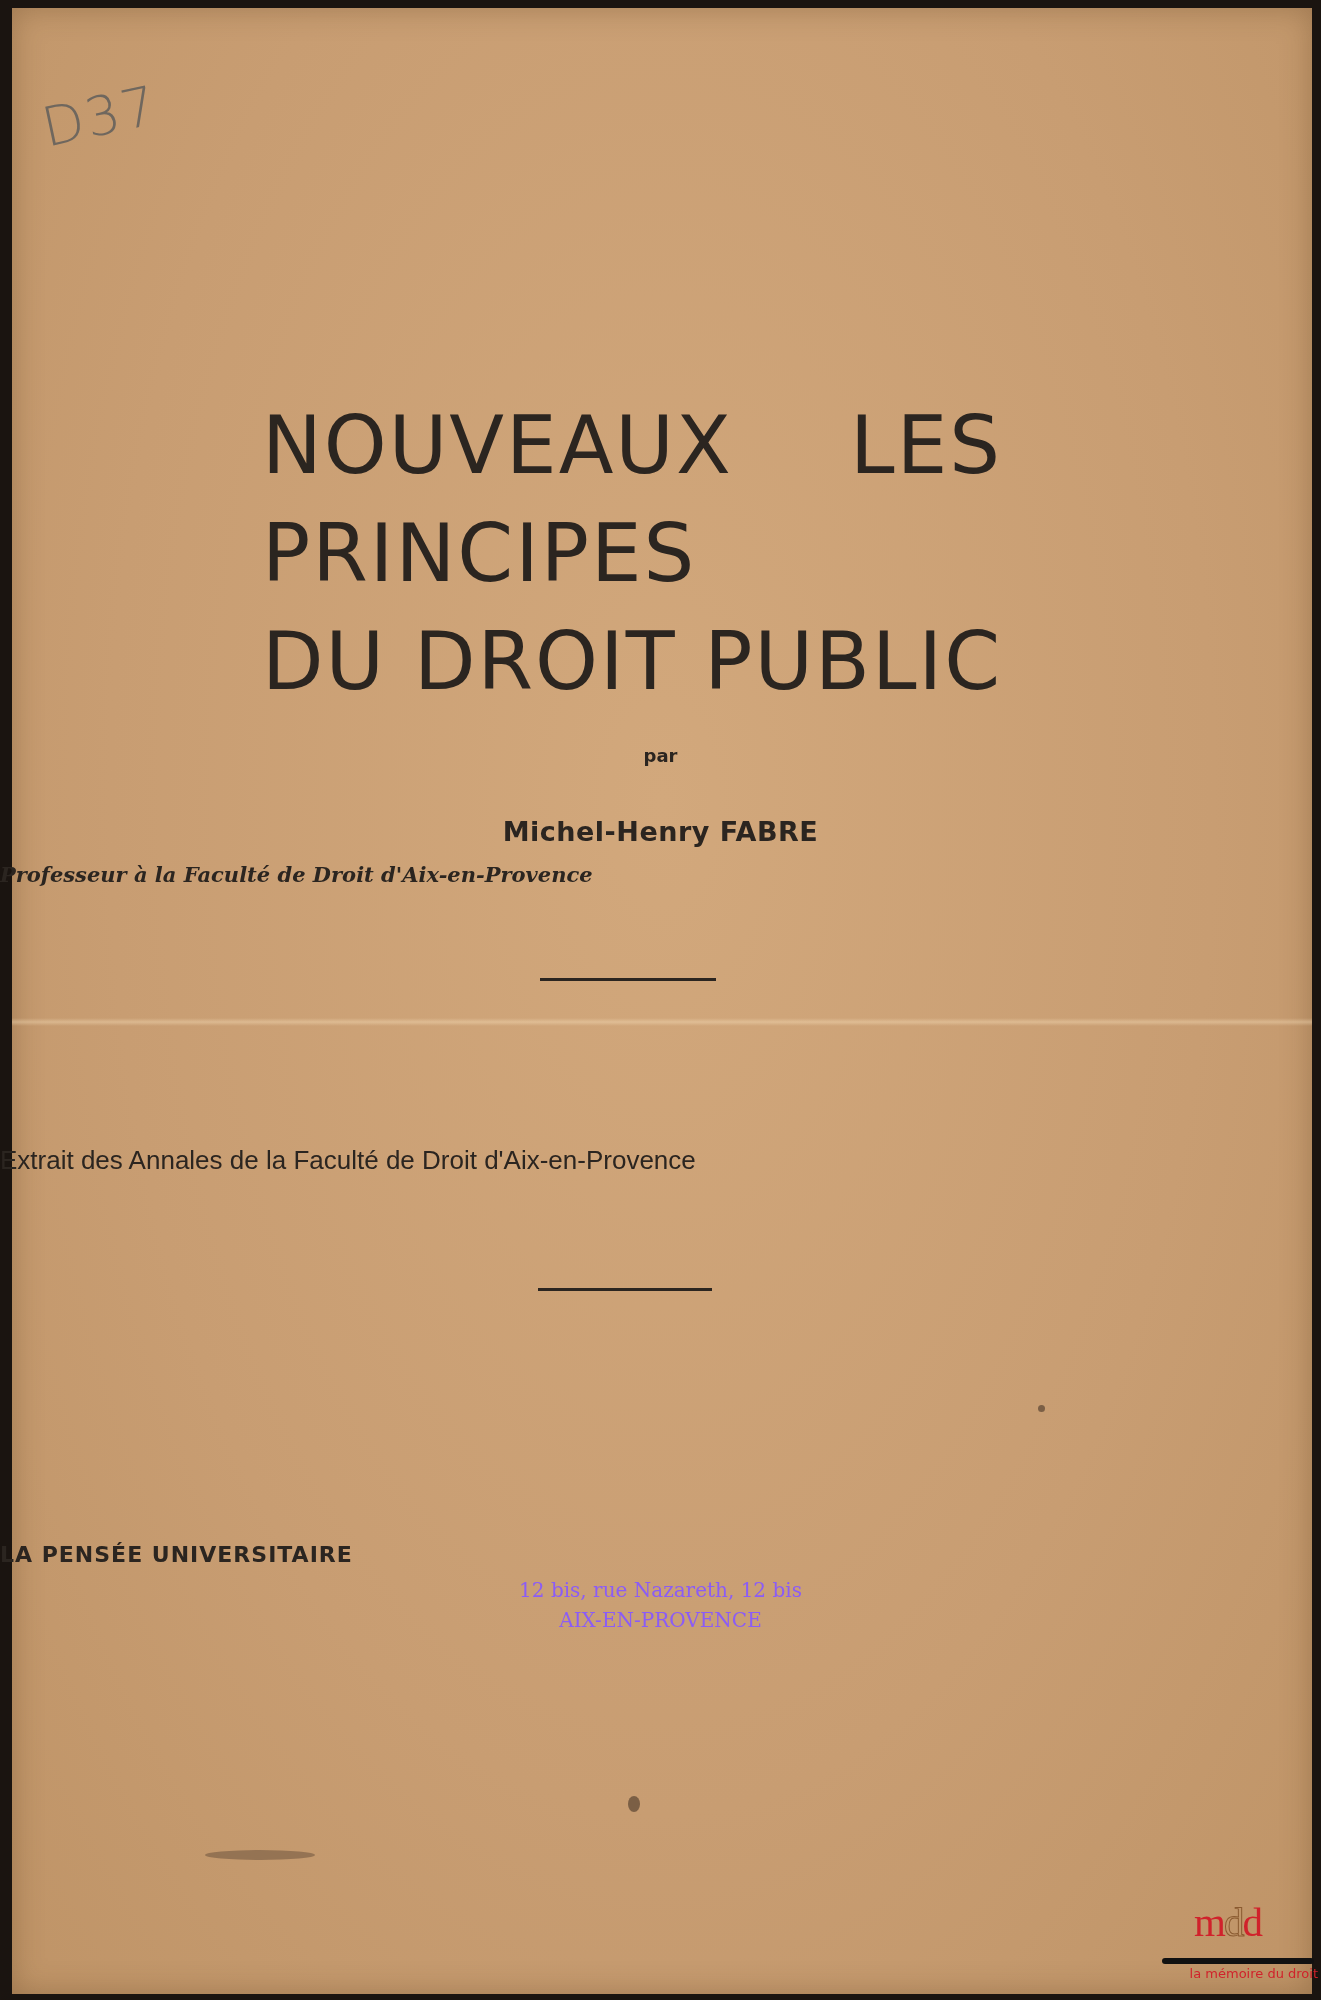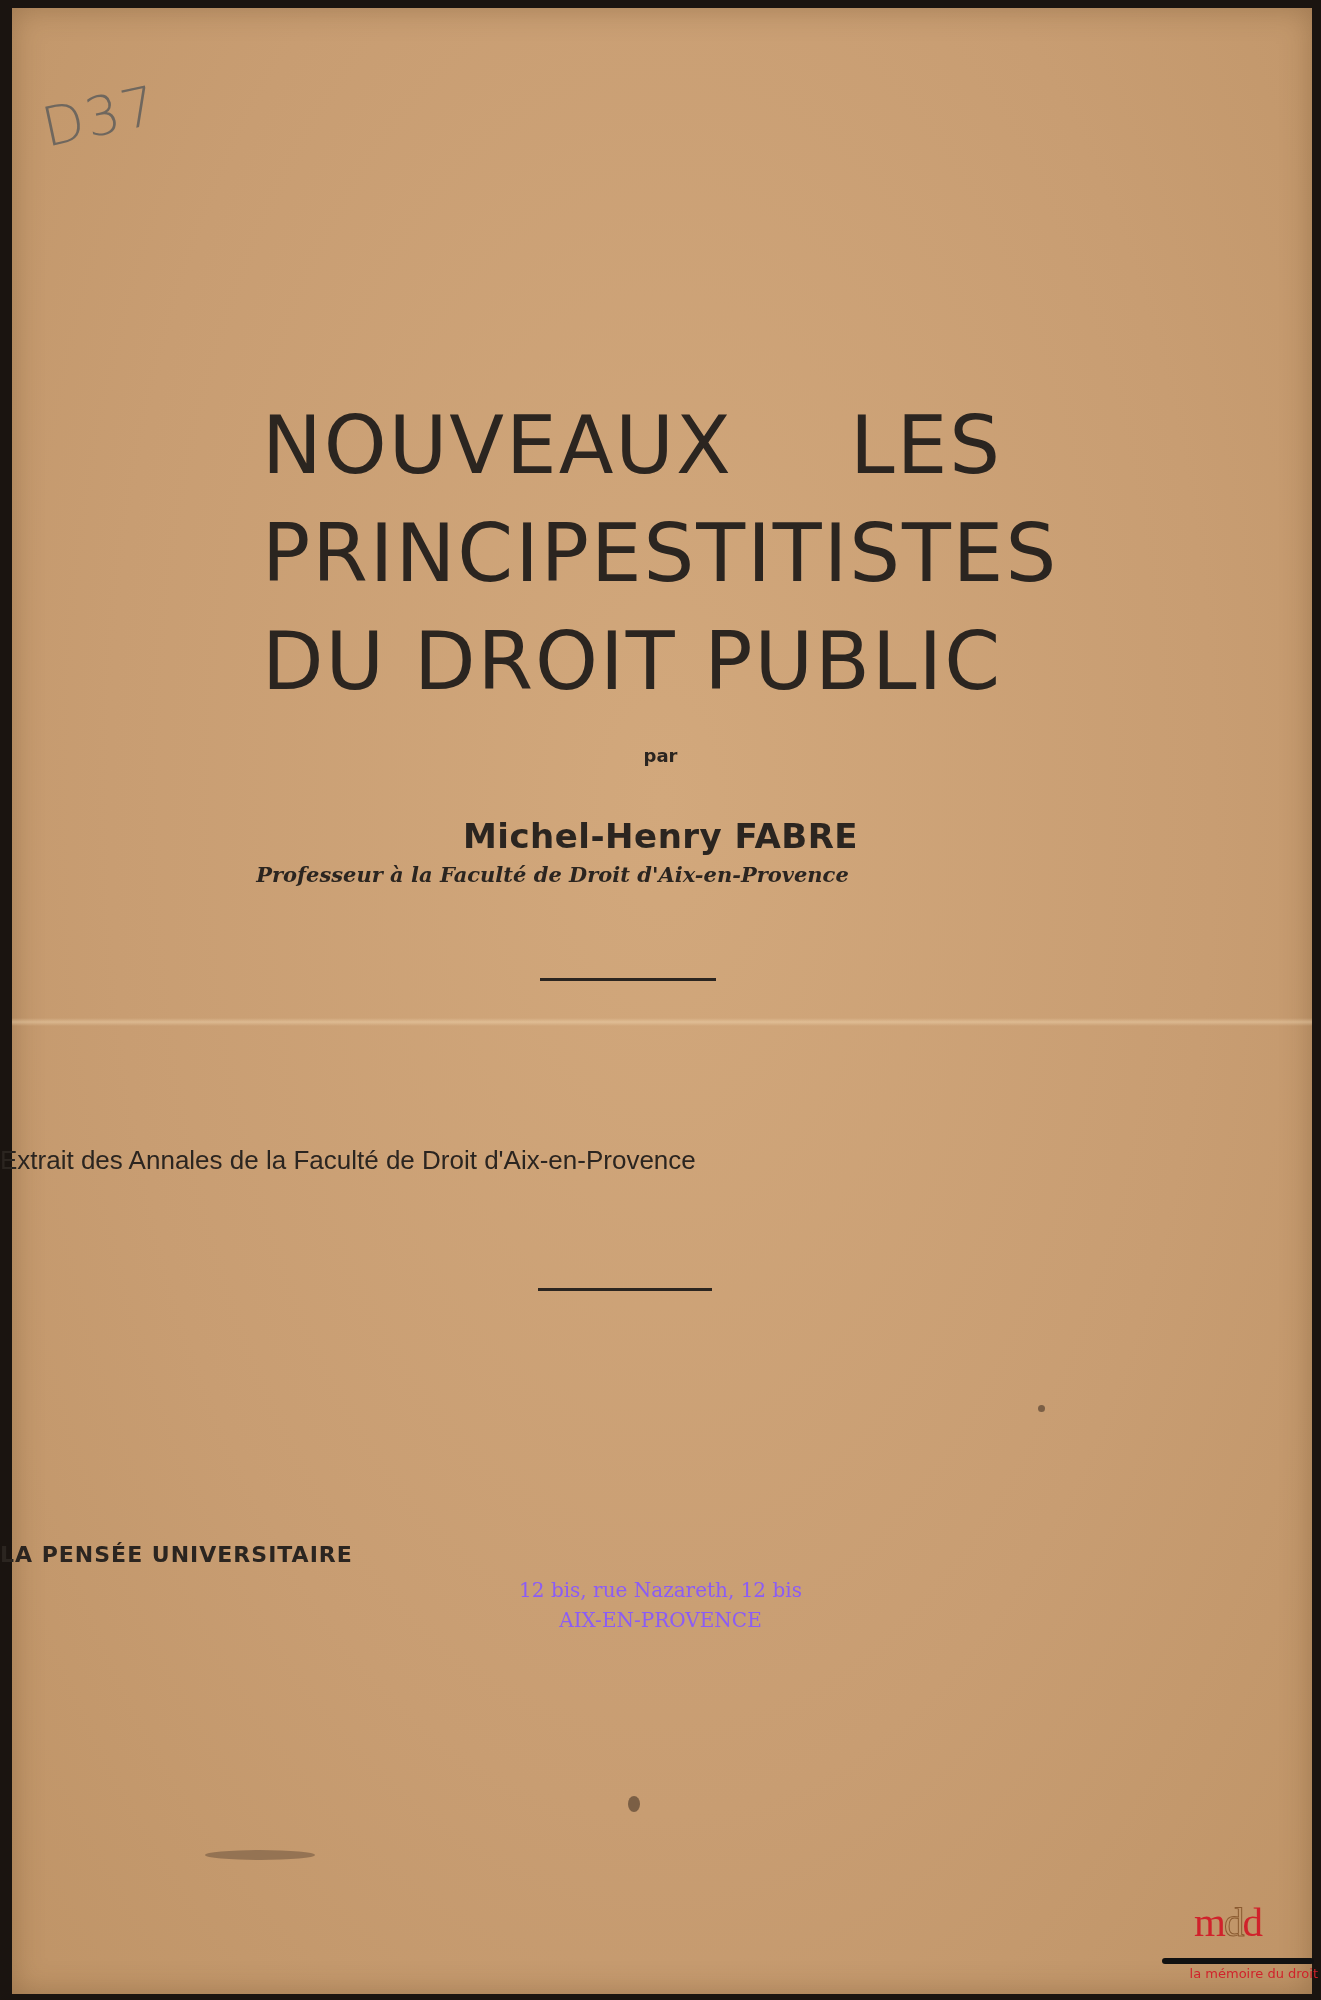--- a/index.html
+++ b/index.html
@@ -11,22 +11,22 @@
     background:linear-gradient(180deg,rgba(255,235,200,.0),rgba(255,235,200,.35),rgba(255,235,200,0));}
   .handnote{position:absolute;left:42px;top:85px;font-family:"DejaVu Sans",sans-serif;
     font-size:54px;color:#6f675e;transform:rotate(-12deg);font-weight:300;letter-spacing:2px;}
   .title{position:absolute;left:262px;top:392px;width:740px;
     font-family:"DejaVu Sans",sans-serif;color:#2b2520;font-size:80px;line-height:108px;
     letter-spacing:2px;text-align:justify;}
   .title div{display:flex;justify-content:space-between;}
   .par{position:absolute;left:0;width:1321px;top:733px;text-align:center;
     font-family:"DejaVu Sans",sans-serif;font-weight:bold;font-size:18px;color:#2b2520;margin-top:12px;}
   .author{position:absolute;left:0;width:1321px;top:816px;text-align:center;
-    font-family:"DejaVu Sans",sans-serif;font-weight:bold;font-size:34px;color:#2b2520;letter-spacing:.5px;}
-  .role{position:absolute;left:0;width:1105px;top:862px;text-align:center;
+    font-family:"DejaVu Sans",sans-serif;font-weight:bold;font-size:27px;color:#2b2520;letter-spacing:.5px;}
+  .role{position:absolute;left:0;width:1105px;top:862px;text-align:left;
     font-family:"DejaVu Serif",serif;font-style:italic;font-weight:bold;font-size:21px;color:#2b2520;}
   .rule{position:absolute;height:3px;background:#2b2520;}
   .extract{position:absolute;left:0;width:1321px;top:1137px;
     font-family:"Liberation Sans",sans-serif;font-size:26px;color:#2b2520;line-height:46px;}
   .publisher{position:absolute;left:0;width:1321px;top:1542px;text-align:left;
     font-family:"DejaVu Sans",sans-serif;font-weight:bold;font-size:22px;color:#2b2520;letter-spacing:1px;}
   .address{position:absolute;left:0;width:1321px;top:1575px;text-align:center;
     font-family:"DejaVu Serif",serif;font-size:20px;color:#8b5cf6;line-height:30px;}
   .spot{position:absolute;background:#5a4432;border-radius:50%;opacity:.7;}
   .logo{position:absolute;left:1158px;top:1890px;width:160px;height:108px;}
@@ -44,21 +44,20 @@
 
 <div class="handnote">D37</div>
 
 <div class="title">
   <div>
     <span>NOUVEAUX</span>
     <span>LES</span>
   </div>
   <div>
     <span>PRINCIPES</span>
-    <span>TITISTES</span>
   </div>
   <div>
     <span>DU</span>
     <span>DROIT</span>
     <span>PUBLIC</span>
   </div>
 </div>
 
 <div class="par">par</div>
 <div class="author">Michel-Henry FABRE</div>

